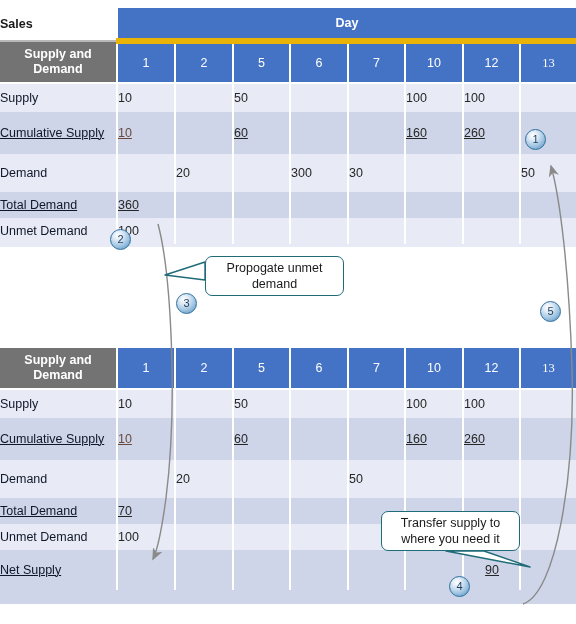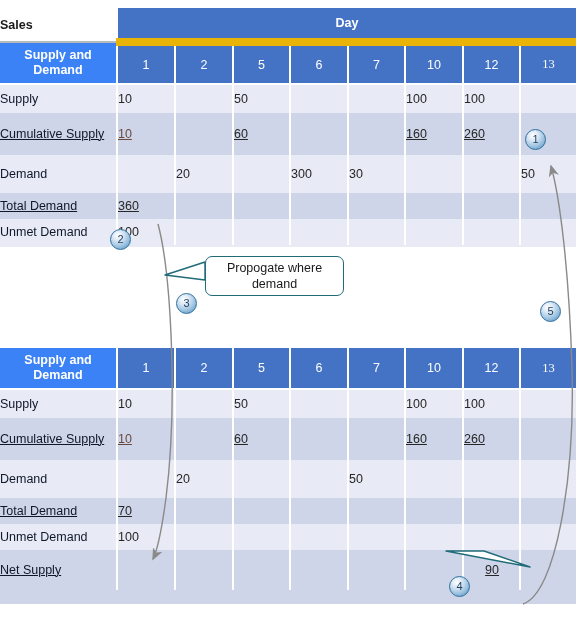--- a/index.html
+++ b/index.html
@@ -27,24 +27,24 @@
     border-bottom:2px solid #b9b9b9;
     vertical-align:middle;
   }
   .day-cell{
     background:#4472c4;
     color:#ffffff;
     font-weight:bold;
     font-size:12.5px;
     text-align:center;
     vertical-align:middle;
-    border-bottom:8px solid #eab308;
+    border-bottom:6px solid #eab308;
   }
   .hdr-row-label{
-    background:#3b82f6;
+    background:#737373;
     color:#ffffff;
     font-weight:bold;
     font-size:12.5px;
     text-align:center;
     vertical-align:middle;
     line-height:15px;
     border-right:2px solid #ffffff;
   }
   .hdr-day{
     background:#4472c4;
@@ -331,23 +331,26 @@
         <path d="M0,0.8 L8.6,4.5 L0,8.2 L2.4,4.5 Z" fill="#1f6b78"></path>
       </marker>
     </defs>
 
     <path d="M158,216 C171,265 178,395 166,490 C161,527 157,543 153,551" fill="none" stroke="#8a8a8a" stroke-width="1.4" marker-end="url(#ah-grey)"></path>
 
     <path d="M523,596 C556,585 575,470 572,360 C569,262 560,190 551,158" fill="none" stroke="#8a8a8a" stroke-width="1.4" marker-end="url(#ah-grey)"></path>
   </svg>
 
   <div class="callout" style="left:205px;top:248px;width:139px;height:40px;">
-    <span>Propogate where demand</span>
-  </div>
-
+    <span>Propogate unmet demand</span>
+  </div>
+
+  <div class="callout" style="left:381px;top:503px;width:139px;height:40px;">
+    <span>Transfer supply to where you need it</span>
+  </div>
 
   <svg class="overlay" viewBox="0 0 576 624">
 
     <path d="M205,254 L165,267 L205,272 Z" fill="#ffffff" stroke="#1f6b78" stroke-width="1.4" stroke-linejoin="round"></path>
 
     <path d="M446,543 L530,559 L484,543 Z" fill="#ffffff" stroke="#1f6b78" stroke-width="1.4" stroke-linejoin="round"></path>
   </svg>
 
   <div class="badge" style="left:525px;top:121px;">
     <span>1</span>

